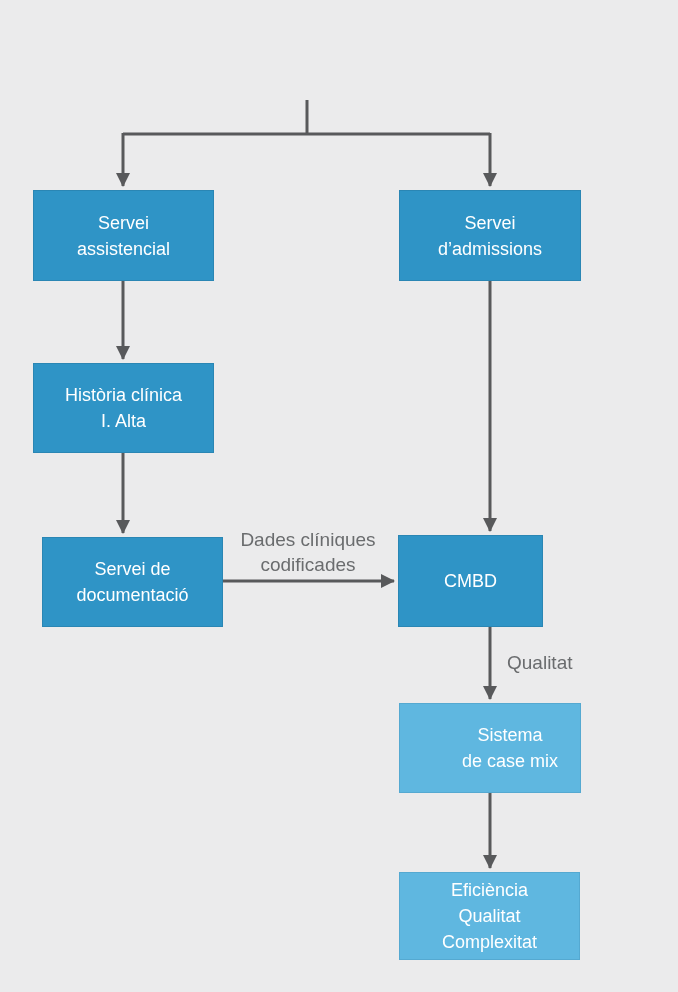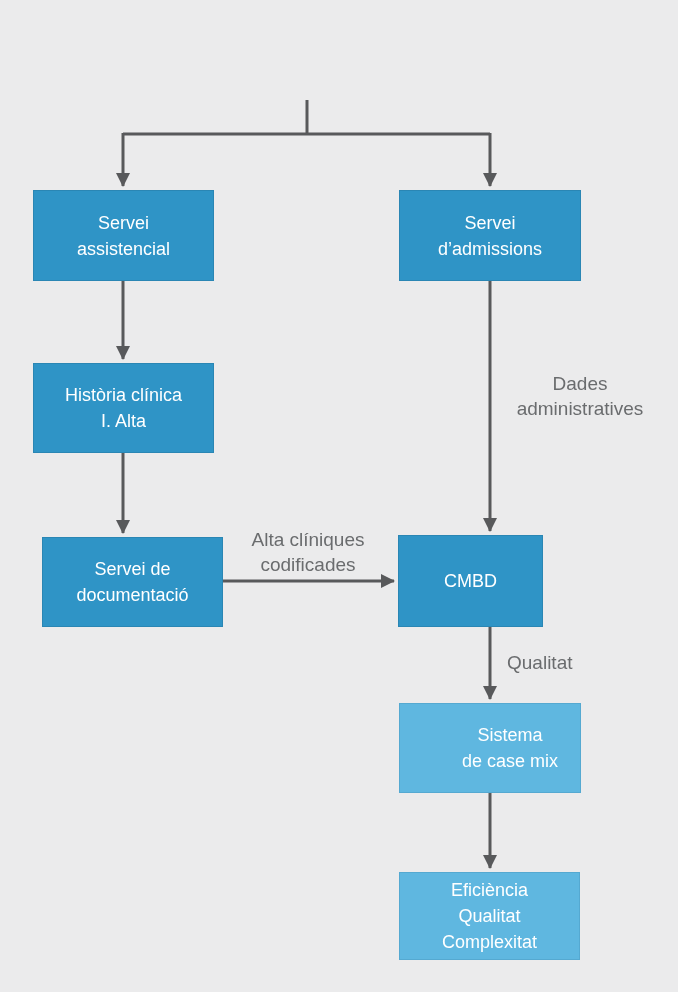--- a/index.html
+++ b/index.html
@@ -101,21 +101,19 @@
 
   <div class="node node-mid" id="node-cmbd">CMBD</div>
 
   <div class="node node-light" id="node-sistema-case-mix">Sistema
 de case mix</div>
 
   <div class="node node-light" id="node-eficiencia">Eficiència
 Qualitat
 Complexitat</div>
 
-  <div class="edge-label" id="label-dades-administratives">Dades
-administratives</div>
 
-  <div class="edge-label" id="label-dades-cliniques">Alta clíniques
+  <div class="edge-label" id="label-dades-cliniques">Dades clíniques
 codificades</div>
 
   <div class="edge-label" id="label-agrupador">Qualitat</div>
 
 </div>
 
 </body></html>

